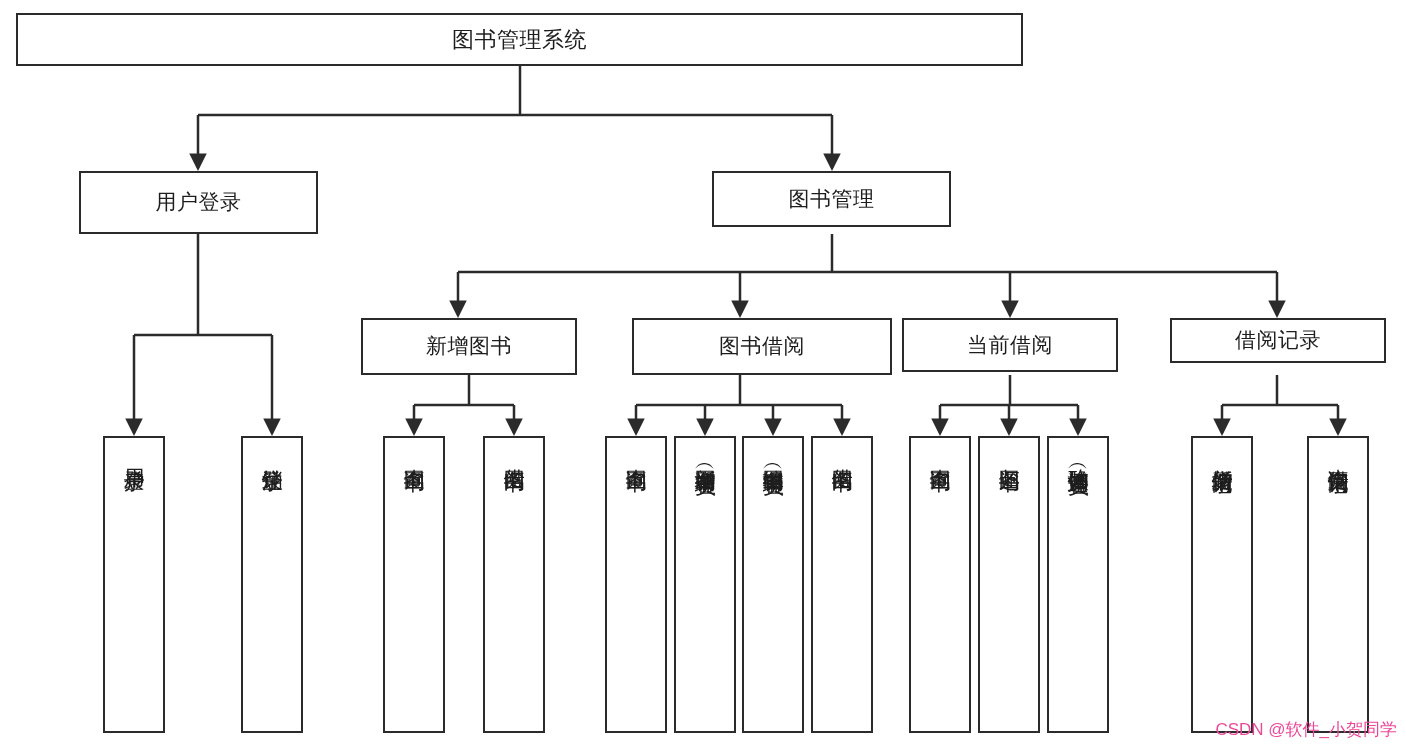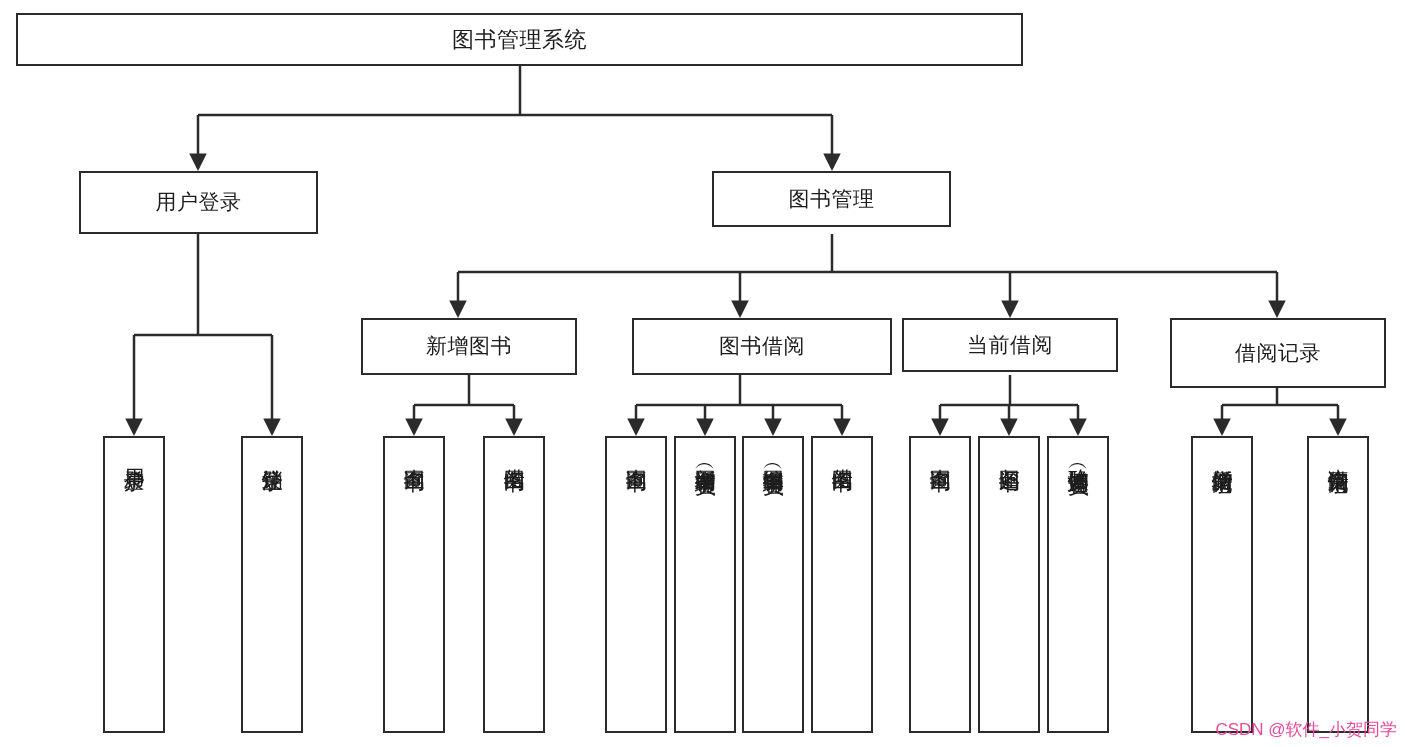--- a/index.html
+++ b/index.html
@@ -135,21 +135,21 @@
 
   <div class="node" style="left:361px; top:318px; width:216px; height:57px;">
     <span class="label">新增图书</span>
   </div>
   <div class="node" style="left:632px; top:318px; width:260px; height:57px;">
     <span class="label">图书借阅</span>
   </div>
   <div class="node" style="left:902px; top:318px; width:216px; height:54px;">
     <span class="label">当前借阅</span>
   </div>
-  <div class="node" style="left:1170px; top:318px; width:216px; height:70px;justify-content:center;">
+  <div class="node" style="left:1170px; top:318px; width:216px; height:45px;justify-content:center;">
     <span class="label">借阅记录</span>
   </div>
 
   <div class="node leaf" style="left:103px; top:436px; width:62px; height:297px;">
     <span class="label">用户登录</span>
   </div>
   <div class="node leaf" style="left:241px; top:436px; width:62px; height:297px;">
     <span class="label">注销登录</span>
   </div>
 

